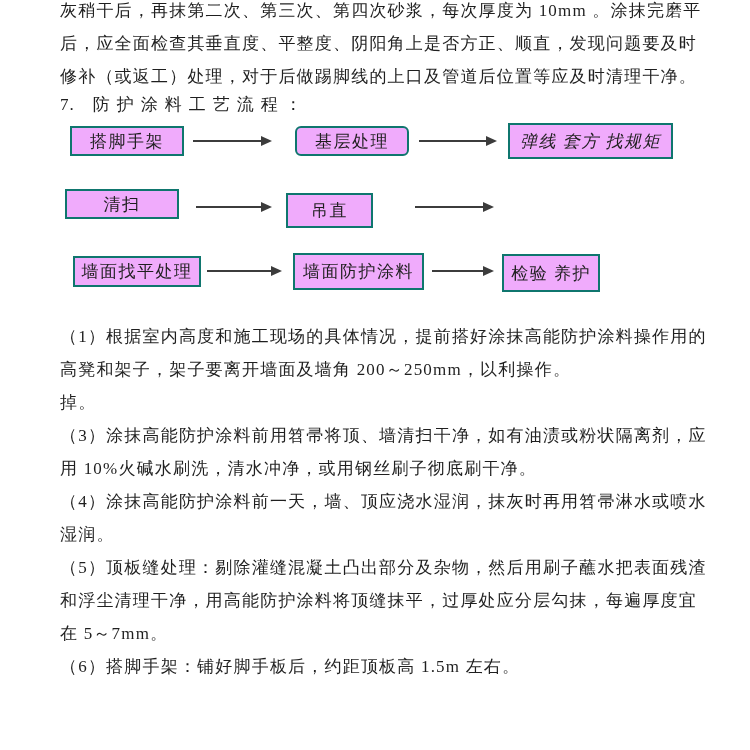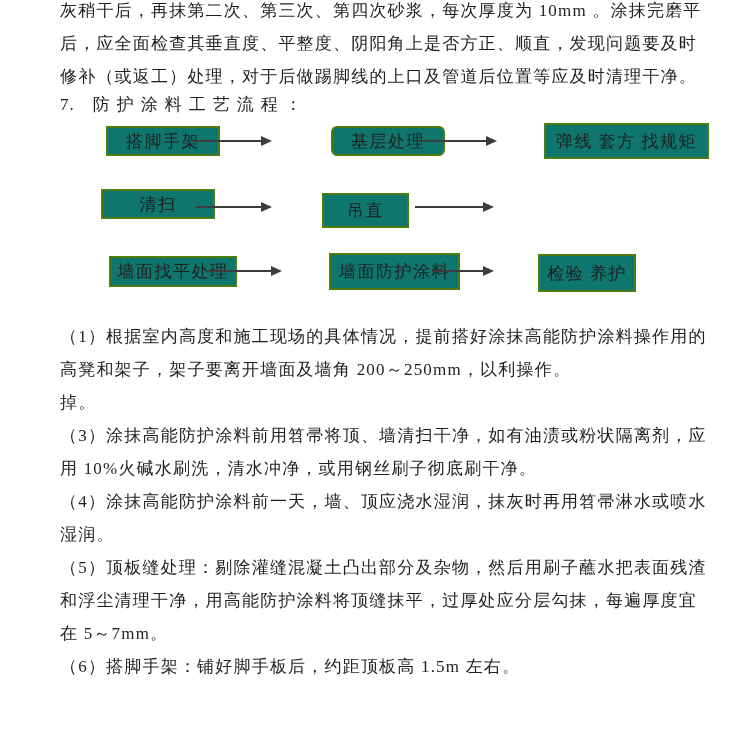--- a/index.html
+++ b/index.html
@@ -26,25 +26,24 @@
     position:absolute; left:60px; top:88px;
     line-height:33px; font-size:17px; white-space:nowrap;
   }
   .heading .num { display:inline-block; margin-right:18px; letter-spacing:1px; }
   .heading .title { letter-spacing:7px; }
 
   
   .flowchart { position:absolute; left:0; top:0; width:750px; height:310px; }
   .fbox {
     position:absolute; box-sizing:border-box;
-    border:2px solid #4d7c0f; background:#0f766e;
+    border:2px solid #0f766e; background:#f0abfc;
     display:flex; align-items:center; justify-content:center;
     font-size:17px; letter-spacing:1.5px; white-space:nowrap;
     color:#1f1f1f;
-    margin-left:36px;
   }
   .arrow { position:absolute; height:2px; background:#3c3c3c; }
   .arrow::after {
     content:""; position:absolute; right:-11px; top:-4px;
     width:0; height:0;
     border-left:11px solid #3c3c3c;
     border-top:5px solid transparent;
     border-bottom:5px solid transparent;
   }
 </style>
@@ -62,21 +61,21 @@
   <div class="heading">
     <span class="num">7.</span><span class="title">防护涂料工艺流程：</span>
   </div>
 
   <div class="flowchart">
 
     <div class="fbox" style="left:70px;top:126px;width:114px;height:30px;">搭脚手架</div>
     <div class="arrow" style="left:193px;top:140px;width:68px;"></div>
     <div class="fbox" style="left:295px;top:126px;width:114px;height:30px;border-radius:6px;">基层处理</div>
     <div class="arrow" style="left:419px;top:140px;width:67px;"></div>
-    <div class="fbox" style="left:508px;top:123px;width:165px;height:36px;">弹线 套方 找规矩</div>
+    <div class="fbox" style="left:508px;top:123px;width:165px;height:36px;font-style:italic;">弹线 套方 找规矩</div>
 
     <div class="fbox" style="left:65px;top:189px;width:114px;height:30px;">清扫</div>
     <div class="arrow" style="left:196px;top:206px;width:65px;"></div>
     <div class="fbox" style="left:286px;top:193px;width:87px;height:35px;">吊直</div>
     <div class="arrow" style="left:415px;top:206px;width:68px;"></div>
 
     <div class="fbox" style="left:73px;top:256px;width:128px;height:31px;">墙面找平处理</div>
     <div class="arrow" style="left:207px;top:270px;width:64px;"></div>
     <div class="fbox" style="left:293px;top:253px;width:131px;height:37px;">墙面防护涂料</div>
     <div class="arrow" style="left:432px;top:270px;width:51px;"></div>

